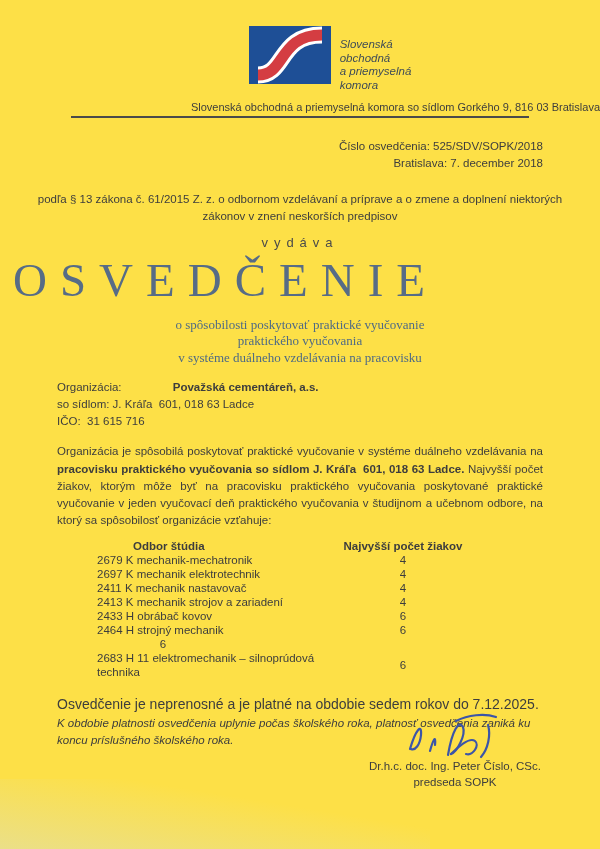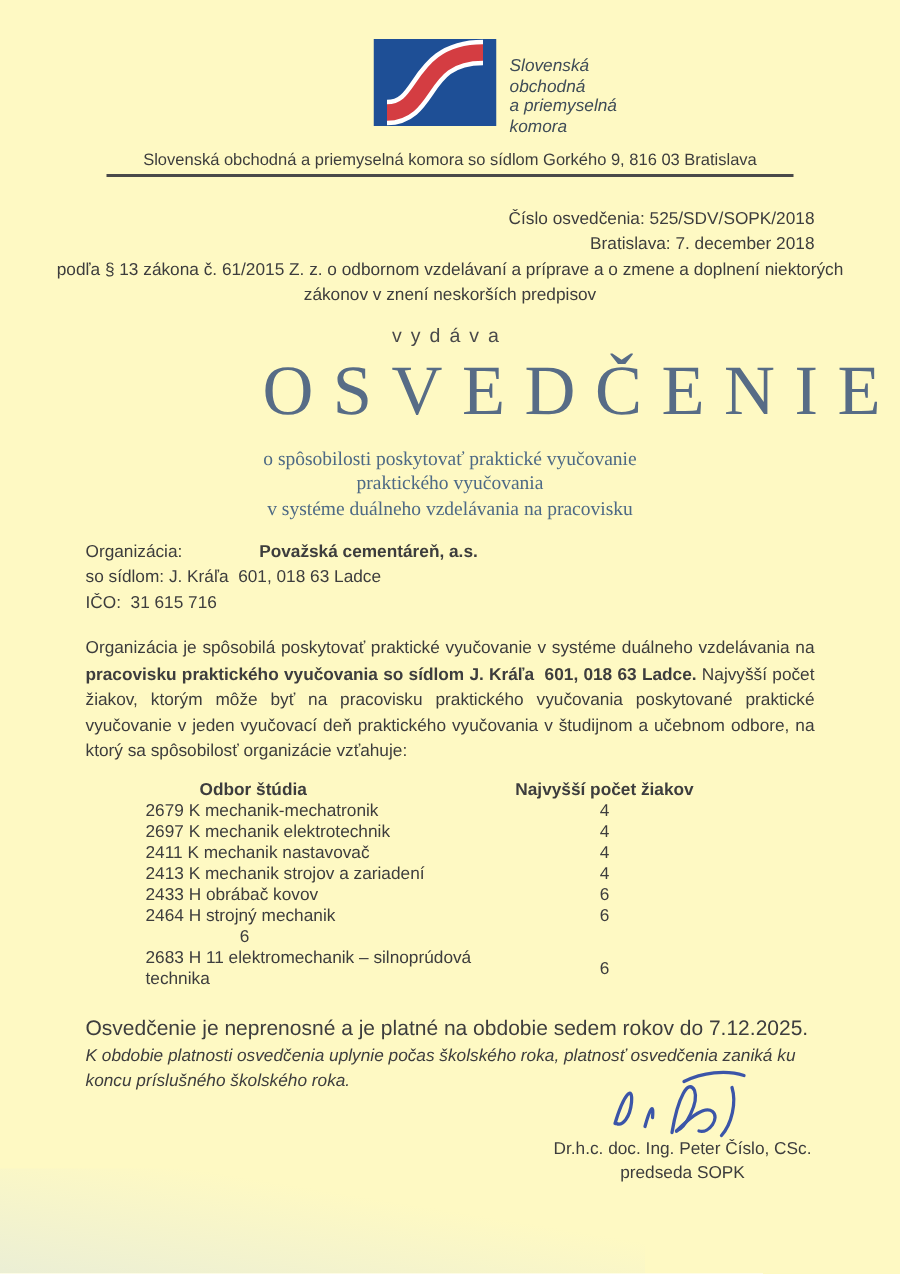--- a/index.html
+++ b/index.html
@@ -1,43 +1,43 @@
 <!DOCTYPE html>
 <html><head>
 <meta charset="utf-8">
 <style>
   html,body { margin:0; padding:0; background:#ffffff; }
   .page {
-    position:relative; width:600px; height:849px; background:#fef9c3;
+    position:relative; width:600px; height:849px; background:#fde047;
     font-family:"Liberation Sans", sans-serif; color:#3d3d3d; overflow:hidden;
   }
   .page::after {
     content:""; position:absolute; left:0; bottom:0; width:430px; height:70px;
     background:linear-gradient(to top right, rgba(205,222,242,.38), rgba(205,222,242,0) 65%);
     pointer-events:none;
   }
 
   
   .logo-row { display:flex; justify-content:center; padding-top:26px; }
   .logo-group { display:flex; position:relative; left:30px; }
   .logo-square { width:82px; height:58px; display:block; }
   .logo-text { font-style:italic; font-size:11.5px; line-height:1.18; color:#3f4c57; padding-top:12px; margin-left:9px; }
 
-  .address { text-align:center; font-size:11px; margin-top:9px; color:#3d3d3d; }
+  .address { text-align:right; font-size:11px; margin-top:9px; color:#3d3d3d; }
   .rule { width:458px; margin:3px auto 0; border-bottom:2px solid #4a4a4a; }
 
   .certmeta { text-align:right; margin:20px 57px 0 0; font-size:11.5px; line-height:1.42; }
 
-  .legal { text-align:center; margin-top:1px; font-size:11.5px; line-height:1.5; }
+  .legal { text-align:center; margin-top:20px; font-size:11.5px; line-height:1.5; }
   .legal span { display:block; }
 
   .vydava { text-align:center; margin-top:10px; font-size:13px; letter-spacing:6px; color:#4a4a4a; }
 
   .main-title {
-    text-align:right; font-family:"Liberation Serif", serif; font-weight:400;
+    text-align:left; font-family:"Liberation Serif", serif; font-weight:400;
     font-size:47px; letter-spacing:13px; text-indent:13px; color:#576c86; margin-top:5px; line-height:1.1;
   }
   .subtitle {
     text-align:center; font-family:"Liberation Serif", serif; font-size:13px;
     line-height:1.26; color:#4e6a85; margin-top:10px;
   }
   .subtitle span { display:block; }
 
   .org { margin:13px 57px 0; font-size:11.5px; line-height:1.48; }
   .org b { font-weight:bold;padding-left:48px; }

